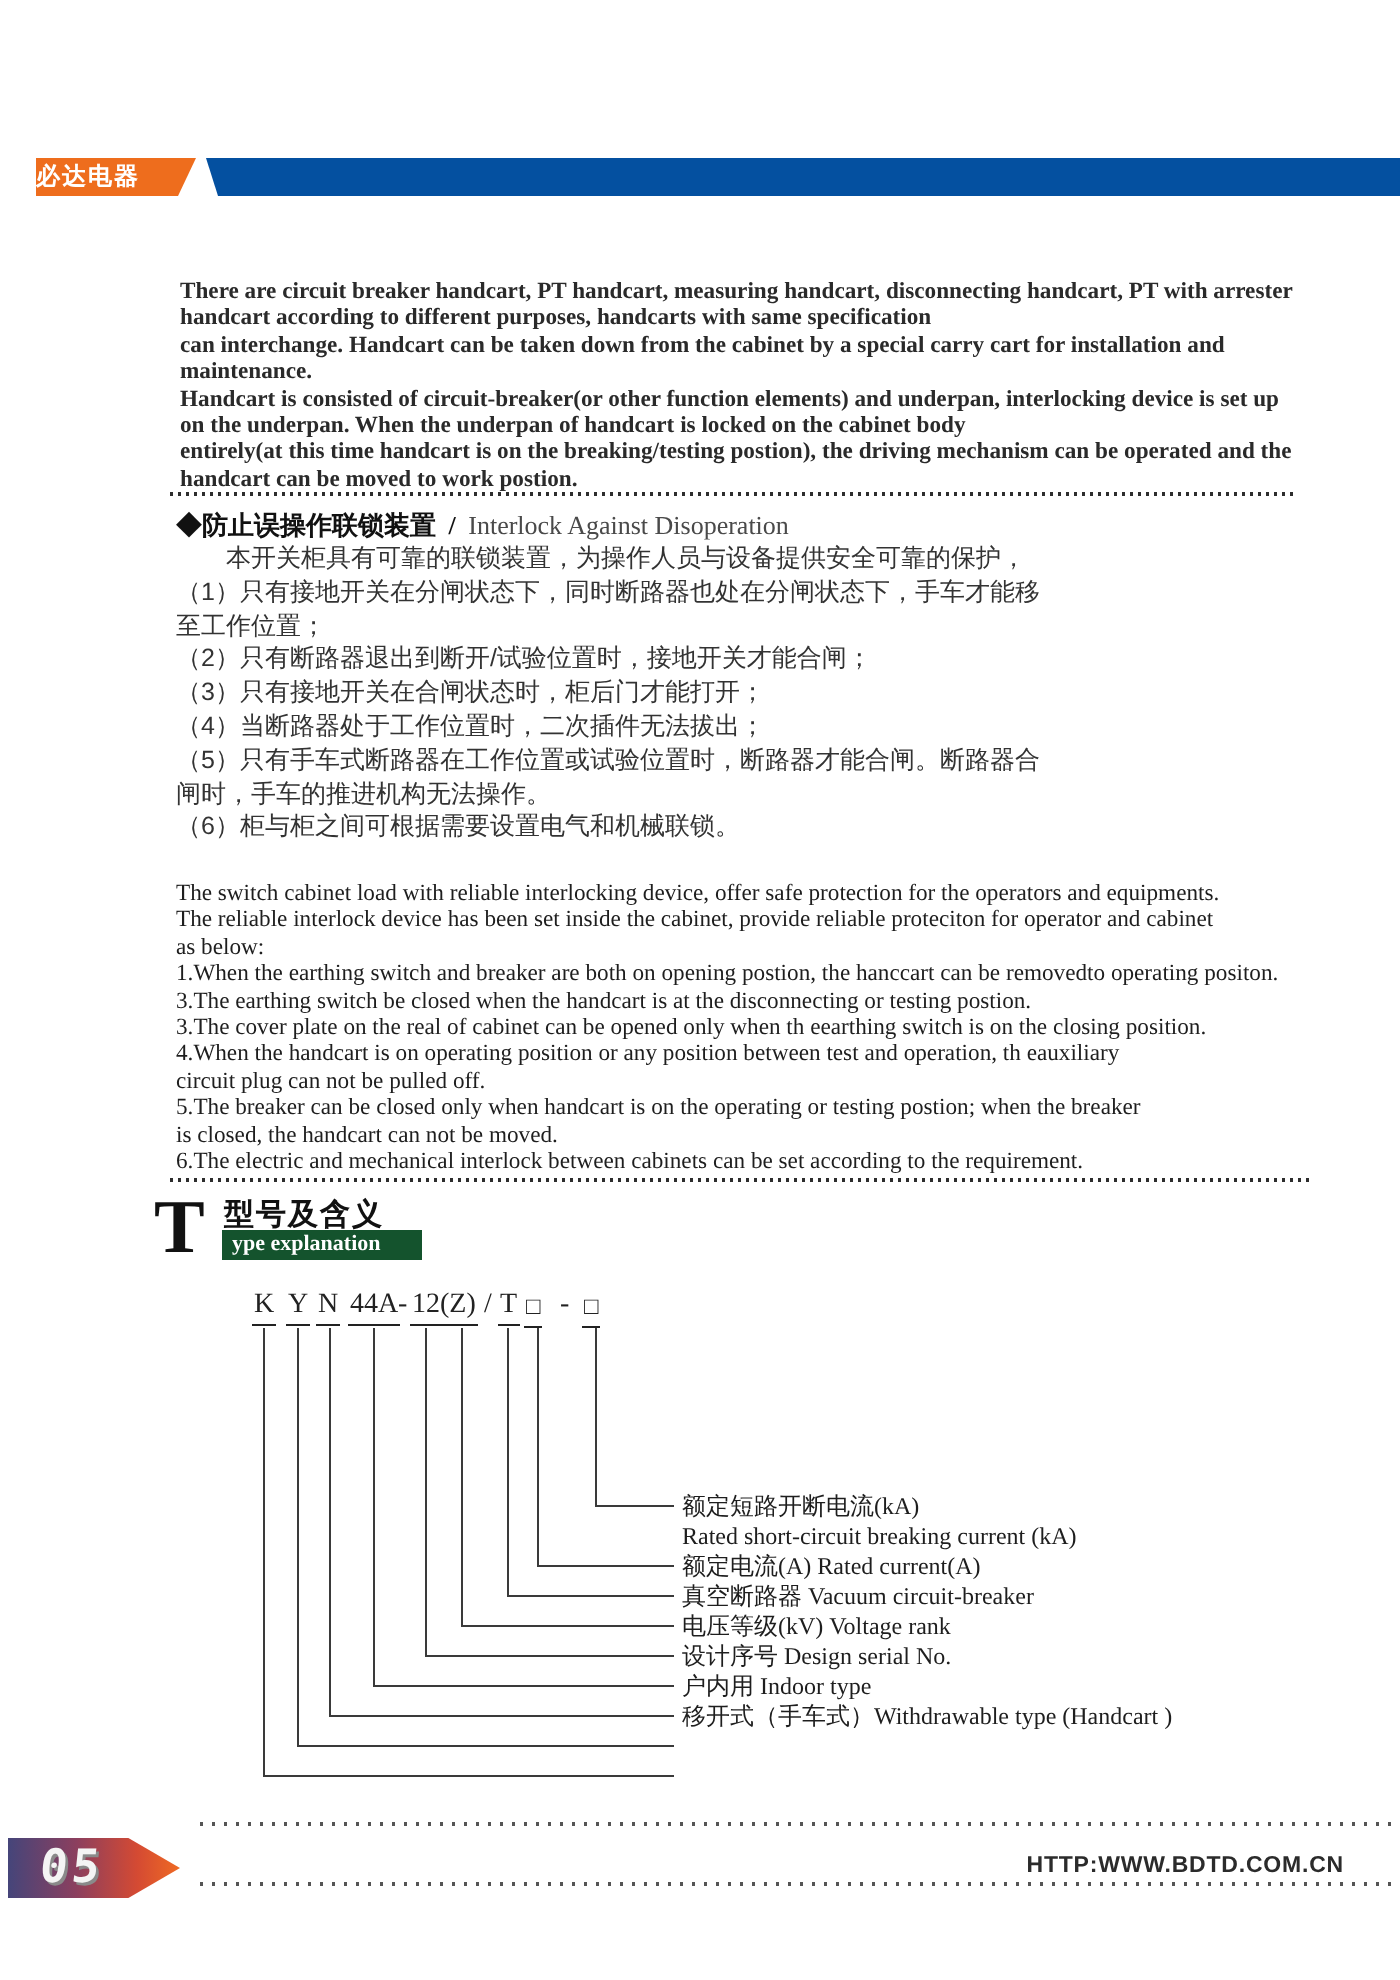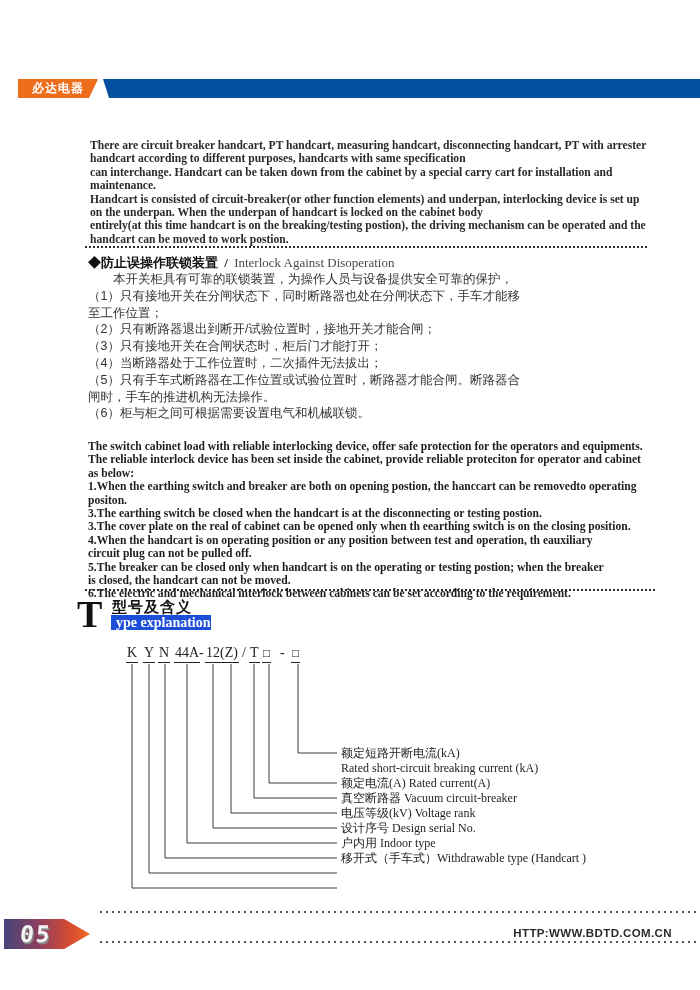--- a/index.html
+++ b/index.html
@@ -2,21 +2,21 @@
 <html><head>
 <meta charset="utf-8">
 <style>
   html,body{margin:0;padding:0;background:#e8e8e8;}
   .page{position:relative;width:700px;height:990px;background:#ffffff;overflow:hidden;
         font-family:"Liberation Serif",serif;color:#222;}
 
   
   .hdr-orange{position:absolute;left:18px;top:79px;width:80px;height:19px;background:#ee6d1d;
               clip-path:polygon(0 0,100% 0,calc(100% - 9px) 100%,0 100%);
-              display:flex;align-items:center;justify-content:center;}
+              display:flex;align-items:center;}
   .hdr-orange span{color:#fff;font-family:"Liberation Sans",sans-serif;font-weight:bold;
                    font-size:12px;letter-spacing:1px;}
   .hdr-blue{position:absolute;left:103px;top:79px;width:597px;height:19px;background:#0450a0;
             clip-path:polygon(0 0,100% 0,100% 100%,6px 100%);}
 
   
   .intro{position:absolute;left:90px;top:139px;width:566px;
          font-size:11.6px;font-weight:bold;line-height:13.4px;color:#2a2a2a;}
 
   
@@ -27,28 +27,28 @@
 
   
   .sec-title{position:absolute;left:88px;top:254px;width:580px;font-size:13px;}
   .sec-title .cn{font-family:"Liberation Sans",sans-serif;font-weight:bold;color:#111;}
   .sec-title .sl{font-weight:bold;color:#111;padding:0 3px;}
   .sec-title .en{color:#4a4a4a;font-size:13px;}
 
   .cn-body{position:absolute;left:88px;top:271px;width:575px;
            font-family:"Liberation Sans",sans-serif;font-size:12.5px;line-height:16.8px;color:#333;}
   .en-body{position:absolute;left:88px;top:440px;width:580px;
-           font-size:11.6px;font-weight:bold;line-height:13.4px;color:#1e1e1e;}
+           font-size:11.6px;font-weight:normal;line-height:13.4px;color:#1e1e1e;}
 
   
   .t-big{position:absolute;left:77px;top:595px;font-size:38px;font-weight:bold;color:#111;line-height:38px;}
   .t-cn{position:absolute;left:112px;top:598px;font-family:"Liberation Sans",sans-serif;
         font-weight:bold;font-size:15px;color:#111;letter-spacing:1px;}
-  .t-bar{position:absolute;left:111px;top:615px;width:100px;height:15px;background:#1d4ed8;
-         color:#fff;font-weight:bold;font-size:14px;line-height:15px;padding-left:5px;box-sizing:border-box;}
+  .t-bar{position:absolute;left:111px;top:615px;width:100px;height:15px;background:#14532d;
+         color:#fff;font-weight:bold;font-size:11px;line-height:15px;padding-left:5px;box-sizing:border-box;}
 
   
   .seg{position:absolute;top:645px;font-size:14px;color:#222;line-height:16px;}
   .seg.u{border-bottom:1px solid #222;padding:0 1px 1px 1px;}
   .sk{left:126px;} .sy{left:143px;} .sn{left:158px;} .sser{left:174px;}
   .sh1{left:199px;} .svv{left:205px;} .sz{left:219px;} .ssl{left:242px;}
   .st{left:249px;} .sb1{left:262px;} .sh2{left:280px;} .sb2{left:291px;}
   .seg .boxch{font-size:12px;}
 
   

